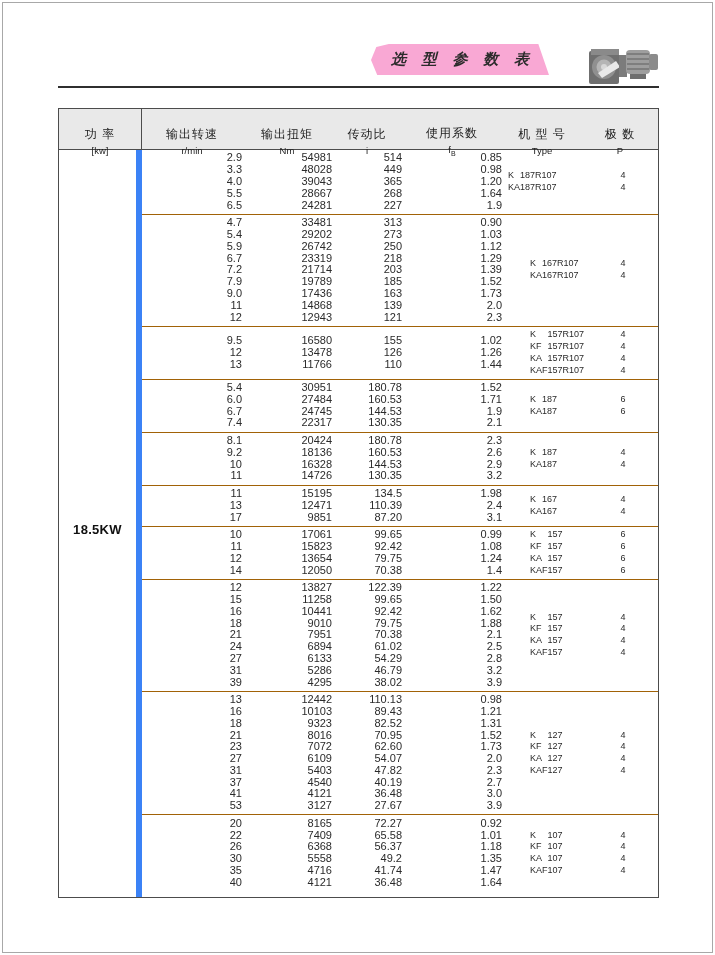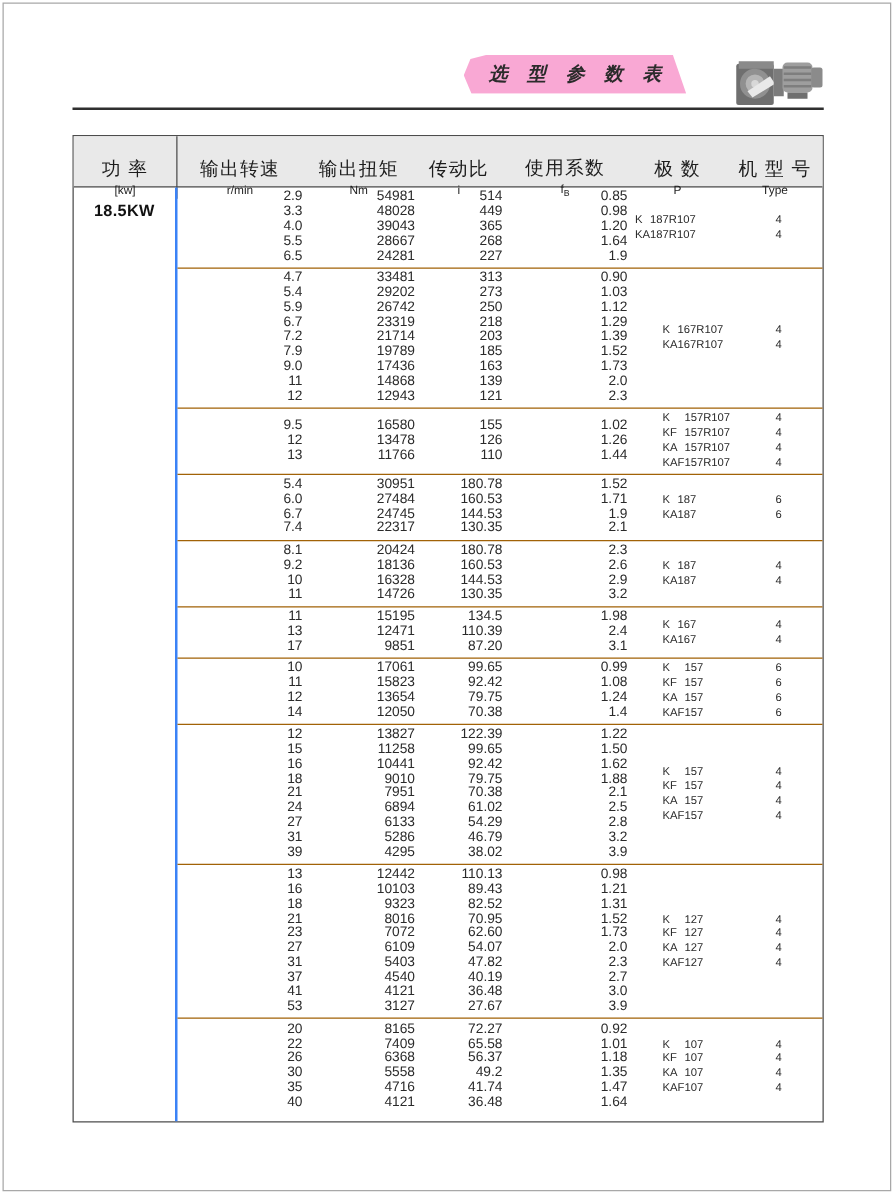--- a/index.html
+++ b/index.html
@@ -28,29 +28,29 @@
   .ptable{
     position:absolute;left:58px;top:108px;width:601px;height:790px;
     border:1.5px solid #4c4c4c;box-sizing:border-box;background:#fff;
     display:flex;flex-direction:column;
   }
   .thead{
     display:grid;grid-template-columns:83px 100px 90px 70px 100px 80px auto;
     background:#e9e9e9;border-bottom:1.2px solid #4c4c4c;height:40px;flex:0 0 auto;
   }
   .th{display:flex;flex-direction:column;align-items:center;justify-content:center;gap:2px;}
-  .th .cn{font-size:15px;color:#1d1d1d;letter-spacing:1px;margin-top:16px;}
+  .th .cn{font-size:12px;color:#1d1d1d;letter-spacing:1px;margin-top:16px;}
   .th .un{font-size:9.5px;color:#1d1d1d;}
   .th .un sub{font-size:7px;}
   .th-power{border-right:1px solid #4c4c4c;}
 
   .tbody{display:flex;flex:1 1 auto;align-items:stretch;}
   .powercol{
-    width:83px;flex:0 0 83px;border-right:2px solid #3b82f6;box-sizing:border-box;
-    display:flex;justify-content:center;align-items:flex-start;padding-top:11px;
+    width:83px;flex:0 0 83px;border-right:6px solid #3b82f6;box-sizing:border-box;
+    display:flex;justify-content:center;align-items:center;padding-top:11px;
   }
   .power-value{font-size:13px;font-weight:bold;color:#111;letter-spacing:0.3px;}
   .groups{flex:1 1 auto;display:flex;flex-direction:column;}
 
   .group{display:flex;align-items:center;padding:2.4px 0;}
   .group + .group{border-top:1px solid #a16207;gap:22px;}
   .nums{width:360px;flex:0 0 360px;}
   .nrow{
     display:grid;grid-template-columns:100px 90px 70px 100px;
     font-size:11px;line-height:11.8px;text-align:right;color:#2a2a2a;
@@ -107,26 +107,26 @@
     </div>
     <div class="th">
       <span class="cn">传动比</span>
       <span class="un">i</span>
     </div>
     <div class="th">
       <span class="cn">使用系数</span>
       <span class="un"><span>f</span><sub>B</sub></span>
     </div>
     <div class="th">
+      <span class="cn">机 型 号</span>
+      <span class="un">Type</span>
+    </div>
+    <div class="th">
       <span class="cn">极  数</span>
       <span class="un">P</span>
-    </div>
-    <div class="th">
-      <span class="cn">机 型 号</span>
-      <span class="un">Type</span>
     </div>
   </div>
   <div class="tbody">
     <div class="powercol">
       <span class="power-value">18.5KW</span>
     </div>
     <div class="groups">
         <div class="group">
           <div class="nums">
             <div class="nrow">

